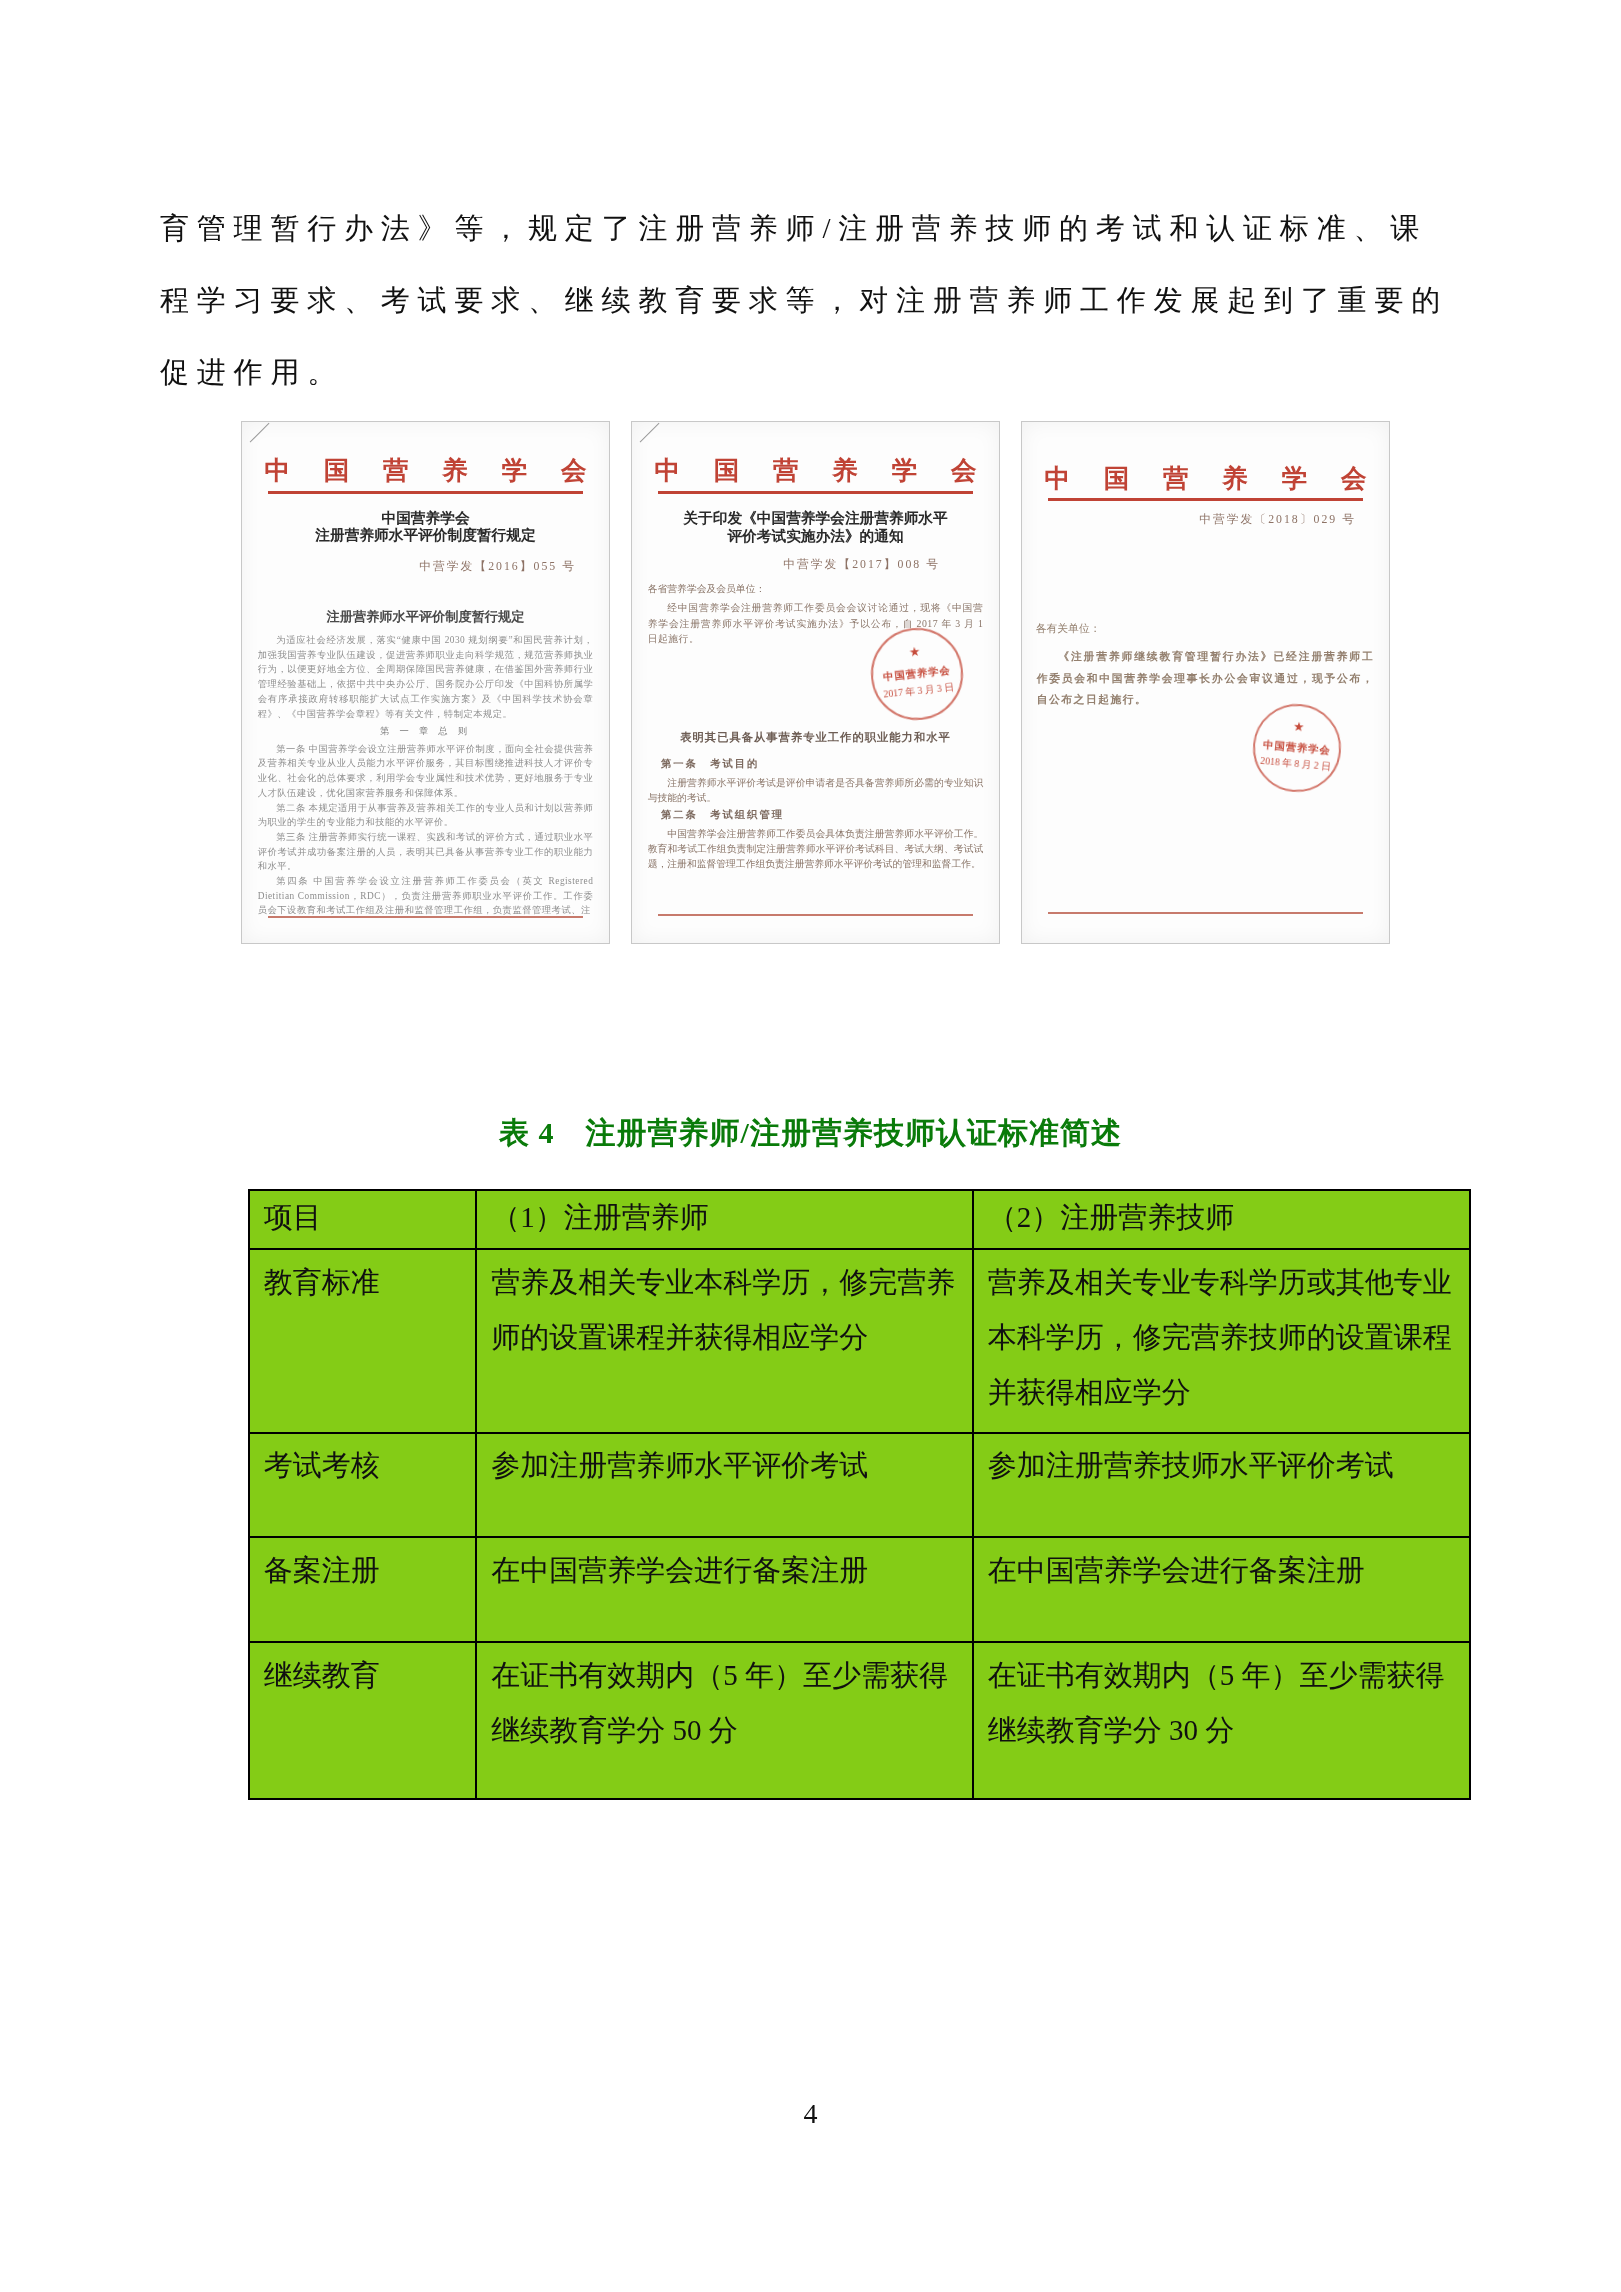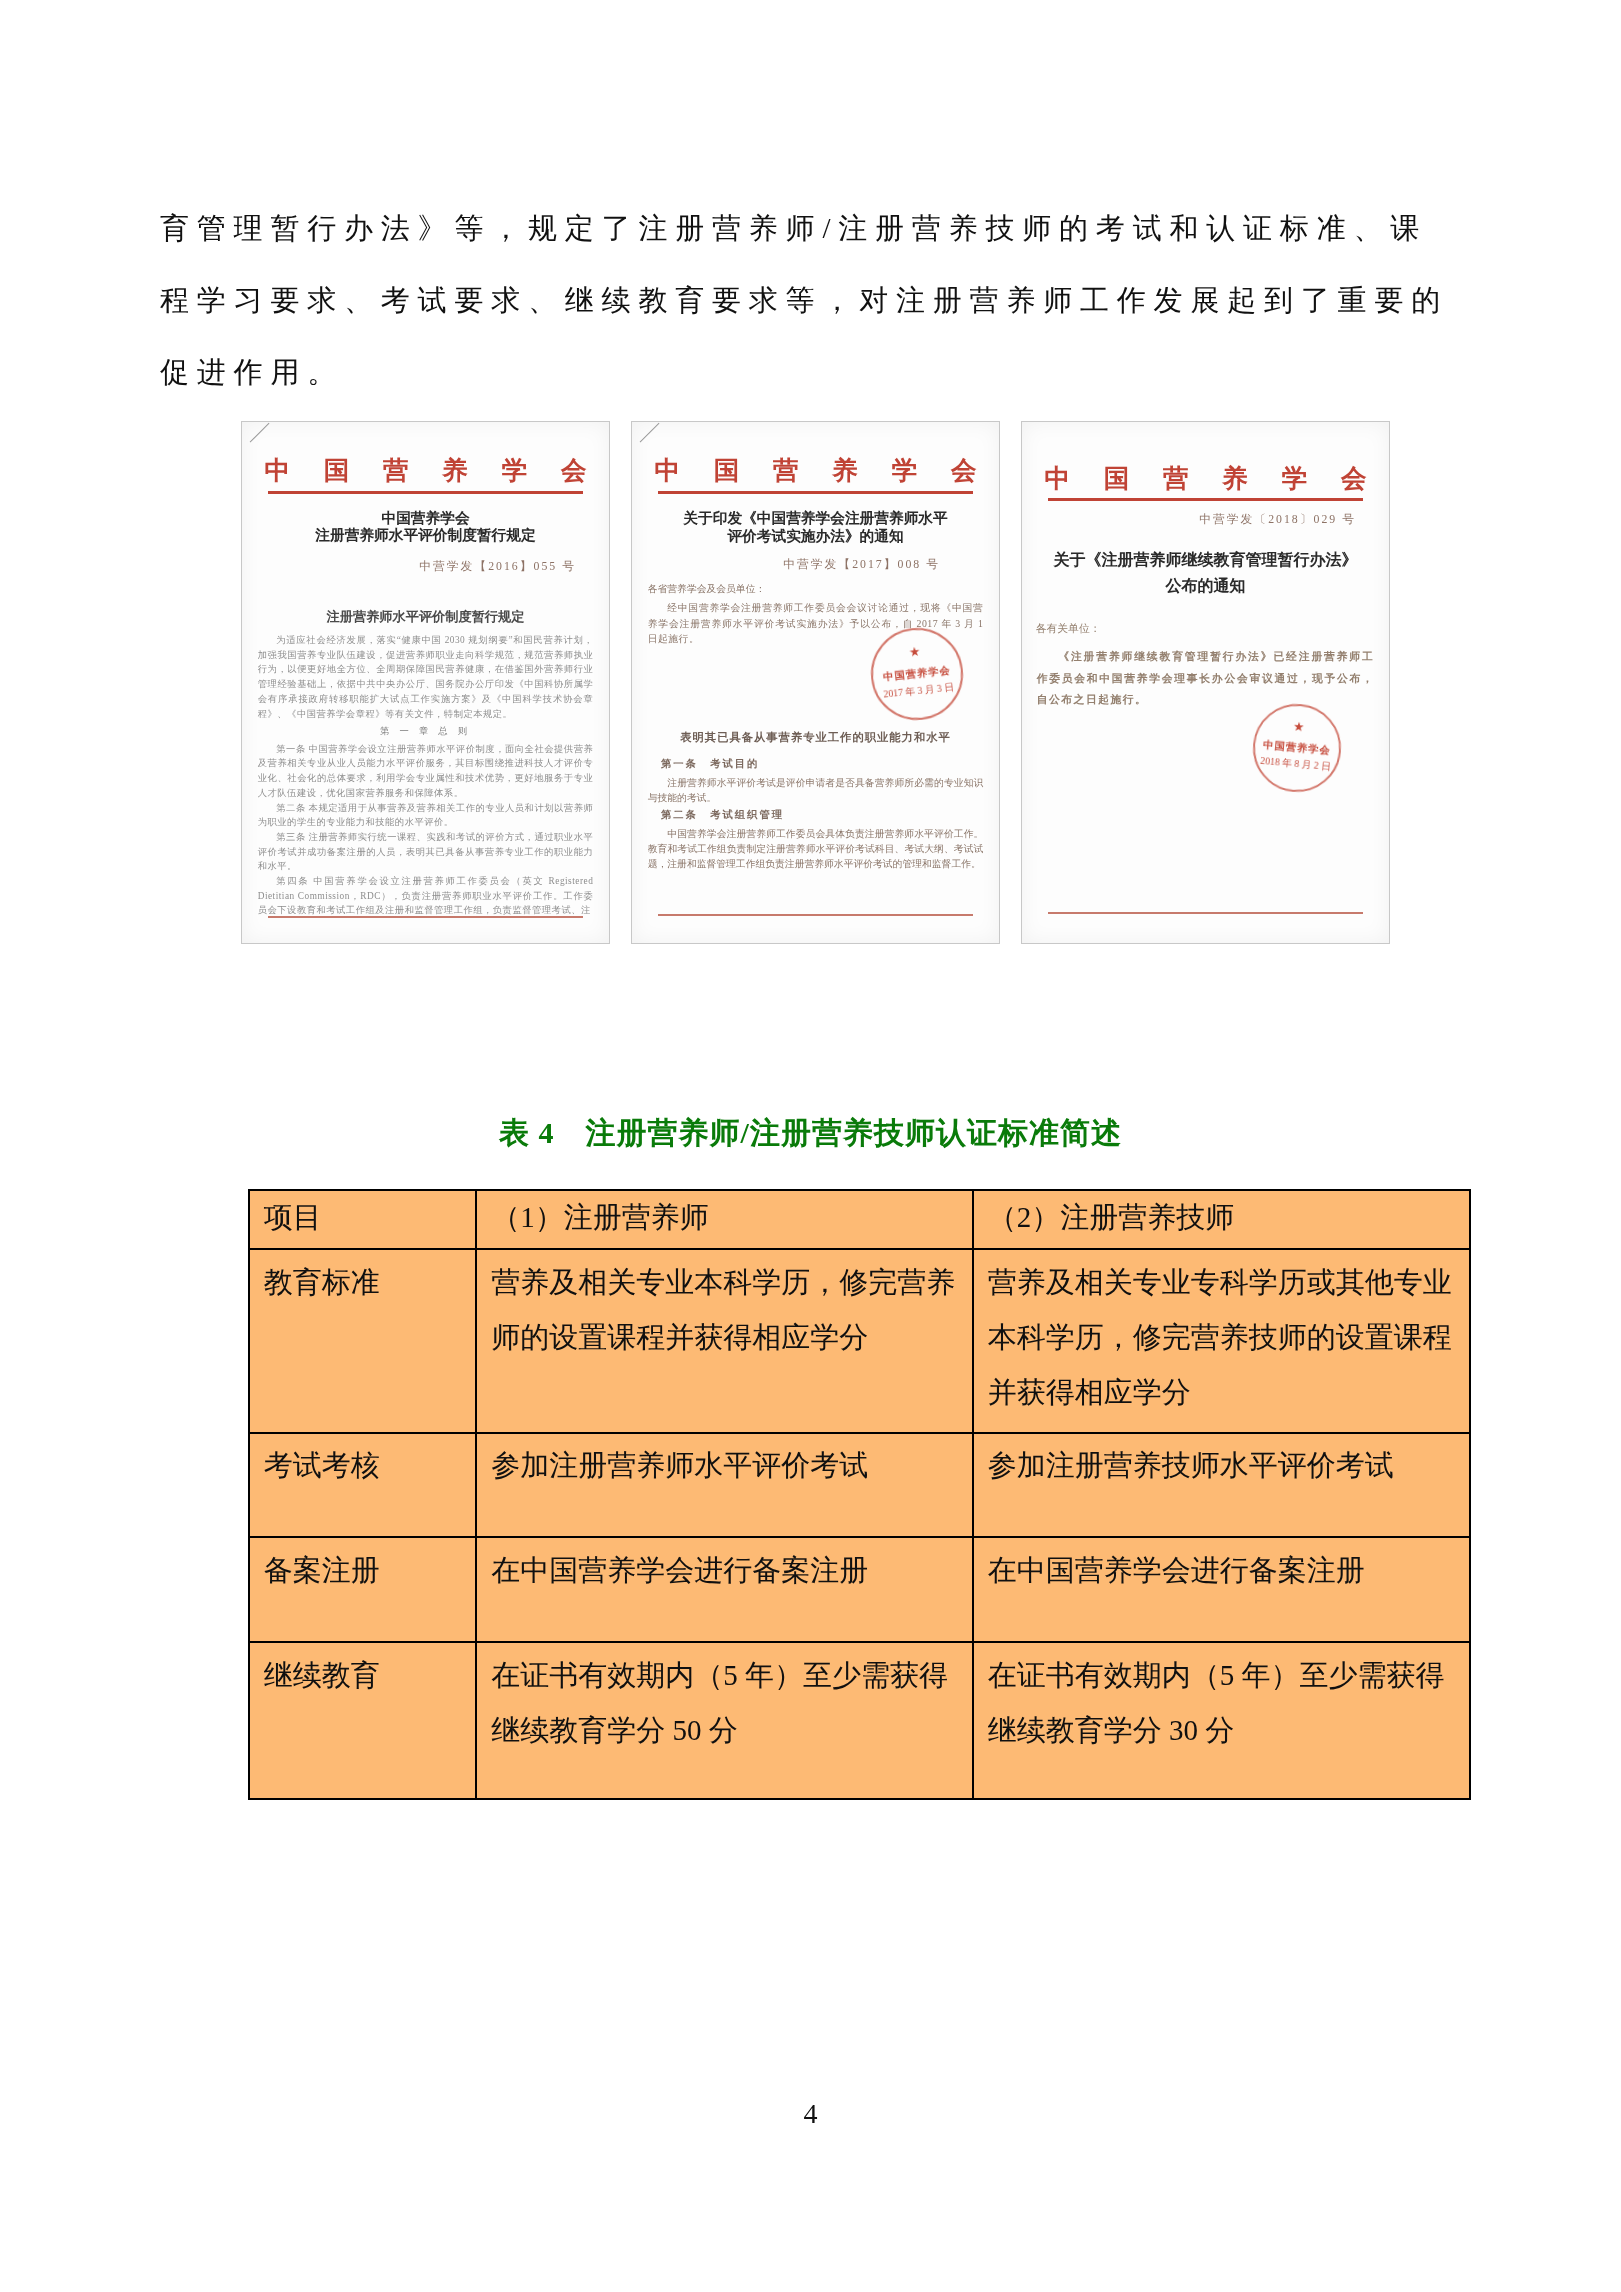--- a/index.html
+++ b/index.html
@@ -51,21 +51,21 @@
   .seal{position:absolute;border:2.9px solid rgba(198,76,60,0.75);border-radius:50%;
         color:#c64c3c;transform:rotate(-6deg);filter:blur(0.3px);}
   .seal .s-star{position:absolute;top:16%;left:0;width:100%;text-align:center;font-size:12.7px;}
   .seal .s-org{position:absolute;top:42%;left:0;width:100%;text-align:center;font-size:10.3px;
                font-weight:bold;letter-spacing:1px;white-space:nowrap;}
   .seal .s-date{position:absolute;top:62%;left:0;width:100%;text-align:center;font-size:9.8px;white-space:nowrap;}
   
   .tbl-caption{position:absolute;top:1113px;left:0;width:100%;text-align:center;
                color:#0a7b0a;font-weight:bold;font-size:30px;letter-spacing:1px;}
   table.cert{position:absolute;left:248px;top:1189px;width:1140px;border-collapse:collapse;
-             table-layout:fixed;background:#fdba74;}
+             table-layout:fixed;background:#84cc16;}
   table.cert{border:2.9px solid #000;}
   table.cert td{border:solid #000;border-width:2.9px 2px;vertical-align:top;
                 padding:4.9px 11.8px 4.9px 13.7px;font-size:29px;line-height:55px;color:#101010;
                 overflow:hidden;}
   .col-a{width:200px;} .col-b{width:469px;} .col-c{width:470px;}
   tr.h-head td{height:47px;line-height:43px;}
   tr.h-r1 td{height:172px;} tr.h-r2 td{height:142px;}
   tr.h-r3 td{height:93px;}  tr.h-r4 td{height:93px;}
   tr.h-r5 td{height:145px;}
   
@@ -132,24 +132,20 @@
       <div class="art-b" style="top:404px">
         <p>中国营养学会注册营养师工作委员会具体负责注册营养师水平评价工作。教育和考试工作组负责制定注册营养师水平评价考试科目、考试大纲、考试试题，注册和监督管理工作组负责注册营养师水平评价考试的管理和监督工作。</p>
       </div>
       <div class="page-rule" style="bottom:27.4px"></div>
     </div>
 
     <div class="docpage">
       <div class="org" style="top:39px">中 国 营 养 学 会</div>
       <div class="org-rule" style="top:76px"></div>
       <div class="doc-no" style="top:90px;padding-right:33px;">中营学发〔2018〕029 号</div>
-      <div class="doc-title" style="top:125px;font-size:16px;line-height:25.5px;">
-        <div>关于《注册营养师继续教育管理暂行办法》</div>
-        <div>公布的通知</div>
-      </div>
       <div class="d3-sal">各有关单位：</div>
       <div class="d3-body">
         <p>《注册营养师继续教育管理暂行办法》已经注册营养师工作委员会和中国营养学会理事长办公会审议通过，现予公布，自公布之日起施行。</p>
       </div>
       <div class="seal" style="left:231px;top:282px;width:84px;height:84px;transform:rotate(5deg);">
         <div class="s-star">★</div>
         <div class="s-org">中国营养学会</div>
         <div class="s-date">2018 年 8 月 2 日</div>
       </div>
       <div class="page-rule" style="bottom:29px"></div>

